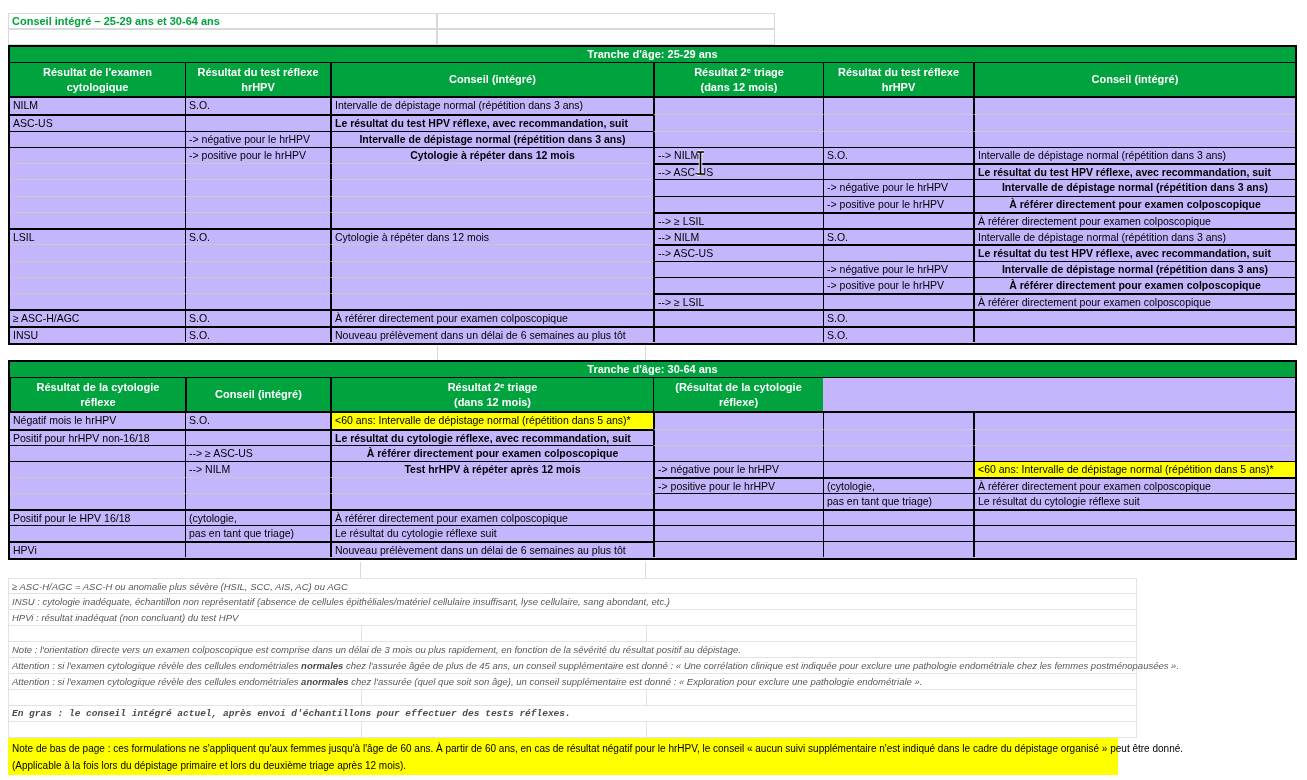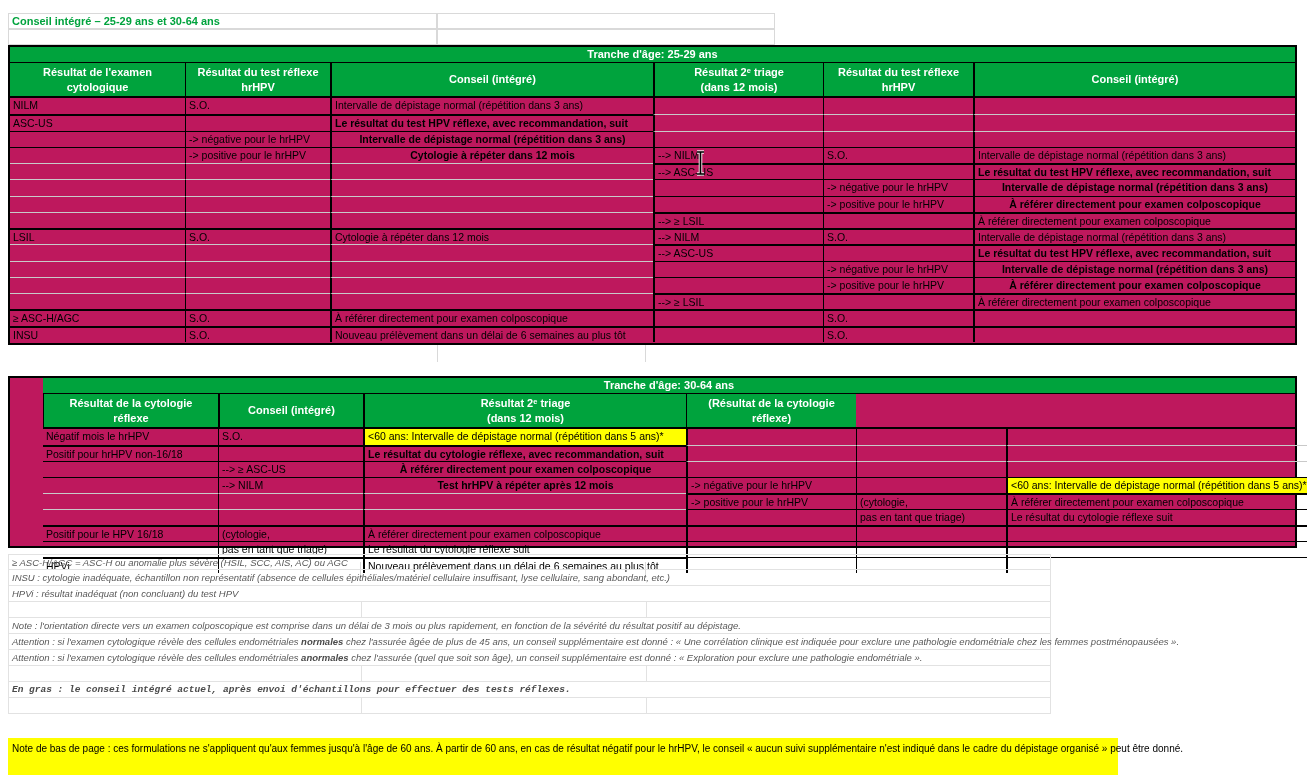--- a/index.html
+++ b/index.html
@@ -14,23 +14,23 @@
     position:relative;width:1307px;height:780px;background:#ffffff;overflow:hidden;
     font-family:"Liberation Sans","DejaVu Sans",sans-serif;
   }
   
   .faintbox{position:absolute;border:1px solid var(--grid-faint);}
   #page-title{
     position:absolute;left:12px;top:13px;height:32px;line-height:16px;
     color:var(--green);font-weight:bold;font-size:11px;white-space:nowrap;
   }
   
-  .sheet-table{position:absolute;left:8px;width:1289px;border:2px solid #000;background:#be185d;}
+  .sheet-table{position:absolute;left:8px;width:1289px;border:2px solid #000;background:#c4b5fd;}
   #table1{top:45px;height:300px;}
-  #table2{top:376px;height:172px;padding-left:33px;}
+  #table2{top:360px;height:200px;}
   .banner{
     height:16px;line-height:15px;background:var(--green);color:#fff;font-weight:bold;
     font-size:11px;text-align:center;border-bottom:1px solid #000;white-space:nowrap;
   }
   .grid{display:grid;grid-template-columns:175px 145px 323px 170px 150px 322px;}
   .hrow{border-bottom:2px solid #000;}
   .hcell{
     height:33px;background:var(--green);color:#fff;font-weight:bold;font-size:11px;
     line-height:15px;display:flex;align-items:center;justify-content:center;text-align:center;
     white-space:pre-line;
@@ -45,21 +45,21 @@
   .bt-k{border-top:1px solid #000;}
   .bt-t{border-top:2px solid #000;}
   .bt-g{border-top:1px solid #c9c9c9;}
   .r0{border-top:none;}
   .bold{font-weight:bold;}
   .ctr{text-align:center;}
   .yellow{background:var(--yellow);}
   
   .vdiv{position:absolute;width:1px;background:var(--grid-faint);}
   
-  #notes{position:absolute;left:8px;top:554px;width:1043px;}
+  #notes{position:absolute;left:8px;top:578px;width:1129px;}
   .note-row{position:relative;height:16px;border:1px solid #e2e2e2;border-top:none;}
   .note-row:first-child{border-top:1px solid #e2e2e2;}
   .note-text{
     position:absolute;left:3px;top:0;height:15px;line-height:15px;white-space:nowrap;
     font-size:9.5px;font-style:italic;color:var(--note-gray);
   }
   .note-text b{color:#4a4a4a;text-align:right;}
   .note-strong{color:#3f3f3f;font-weight:bold;font-family:Liberation Mono, monospace;}
   .note-div{position:absolute;top:0;height:100%;width:1px;background:#e2e2e2;}
   
@@ -296,20 +296,21 @@
         <div class="note-text note-strong"><b>En gras : le conseil intégré actuel, après envoi d'échantillons pour effectuer des tests réflexes.</b></div>
       </div>
       <div class="note-row">
         <div class="note-div" style="left: 352px;"></div>
         <div class="note-div" style="left: 637px;"></div>
       </div>
     </div>
 
   <div id="footnote-highlight">
     <div id="fh1" class="fh-line">Note de bas de page : ces formulations ne s'appliquent qu'aux femmes jusqu'à l'âge de 60 ans. À partir de 60 ans, en cas de résultat négatif pour le hrHPV, le conseil « aucun suivi supplémentaire n'est indiqué dans le cadre du dépistage organisé » peut être donné.</div>
+    <div id="fh2" class="fh-line">(Applicable à la fois lors du dépistage primaire et lors du deuxième triage après 12 mois).</div>
   </div>
 
   <div id="cursor">
     <svg width="13" height="26" viewBox="0 0 13 26">
       <g stroke="#ffffff" stroke-width="3.6" fill="none" opacity="0.9">
         <path d="M3 2 H10 M6.5 2 V24 M3 24 H10"></path>
       </g>
       <g stroke="#000000" stroke-width="1.6" fill="none">
         <path d="M3 2 H10 M6.5 2 V24 M3 24 H10"></path>
       </g>

